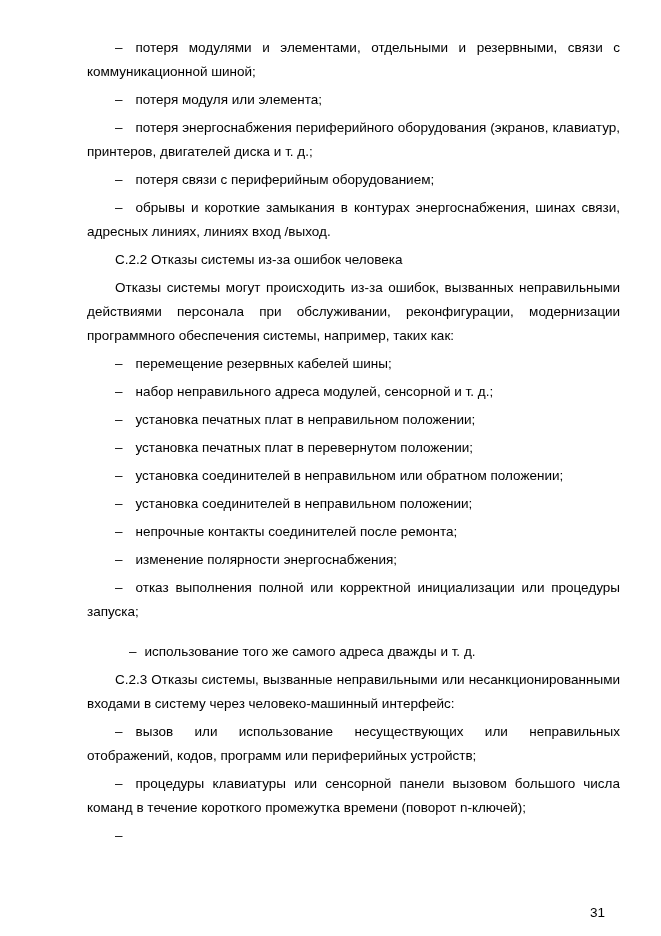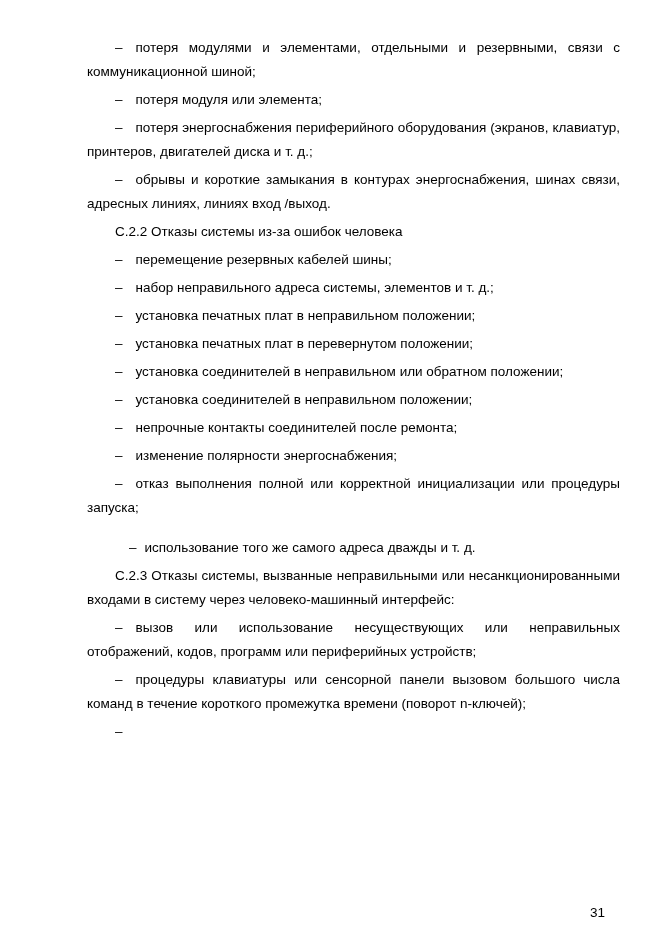--- a/index.html
+++ b/index.html
@@ -50,29 +50,31 @@
 
 
   <div class="content">
 
     <p class="li"><span class="marker">–</span><span>потеря модулями и элементами, отдельными и резервными, связи с коммуникационной шиной;</span></p>
 
     <p class="li"><span class="marker">–</span><span>потеря модуля или элемента;</span></p>
 
     <p class="li"><span class="marker">–</span><span>потеря энергоснабжения периферийного оборудования (экранов, клавиатур, принтеров, двигателей диска и т. д.;</span></p>
 
+    <p class="li"><span class="marker">–</span><span>потеря связи с периферийным оборудованием;</span></p>
 
     <p class="li"><span class="marker">–</span><span>обрывы и короткие замыкания в контурах энергоснабжения, шинах связи, адресных линиях, линиях вход /выход.</span></p>
 
     <p class="heading">С.2.2  Отказы системы из-за ошибок человека</p>
 
+    <p class="para">Отказы системы могут происходить из-за ошибок, вызванных неправильными действиями персонала при обслуживании, реконфигурации, модернизации программного обеспечения системы, например, таких как:</p>
 
     <p class="li"><span class="marker">–</span><span>перемещение резервных кабелей шины;</span></p>
 
-    <p class="li"><span class="marker">–</span><span>набор неправильного адреса системы, элементов и т. д.;</span></p>
+    <p class="li"><span class="marker">–</span><span>набор неправильного адреса модулей, сенсорной и т. д.;</span></p>
 
     <p class="li"><span class="marker">–</span><span>установка  печатных плат в неправильном положении;</span></p>
 
     <p class="li"><span class="marker">–</span><span>установка  печатных плат в перевернутом положении;</span></p>
 
     <p class="li"><span class="marker">–</span><span>установка соединителей в неправильном или обратном положении;</span></p>
 
     <p class="li"><span class="marker">–</span><span>установка соединителей в неправильном положении;</span></p>
 
     <p class="li"><span class="marker">–</span><span>непрочные контакты соединителей после ремонта;</span></p>

